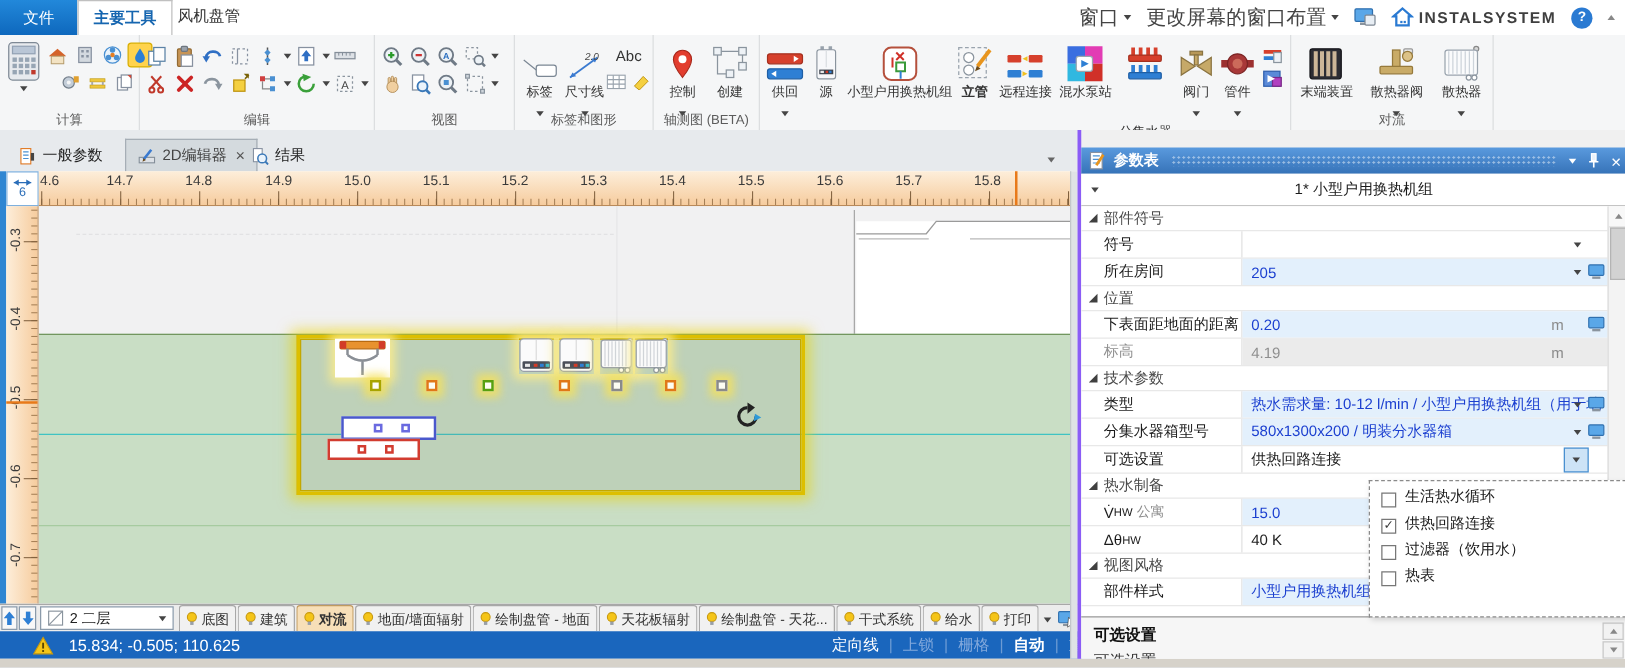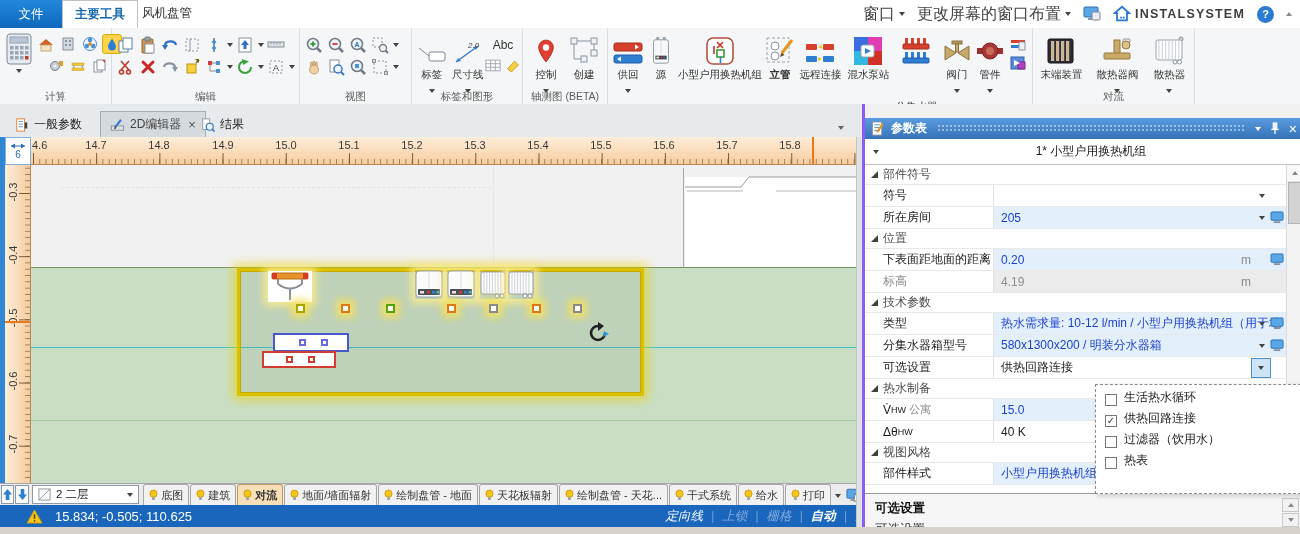--- a/index.html
+++ b/index.html
@@ -65,21 +65,21 @@
   
   .bstrip{position:absolute;left:0;top:483px;width:862px;height:22px;background:#ececec;border-top:1px solid #a8a8a8;box-sizing:border-box;display:flex;align-items:flex-end;}
   .navbtn{width:14px;height:19px;background:#f8f8f8;border:1px solid #8a9aaa;box-sizing:border-box;margin:0 0 1px 1px;display:flex;align-items:center;justify-content:center;cursor:pointer;}
   .floorsel{height:19px;margin:0 4px 1px 3px;background:#fff;border:1px solid #8a9aaa;box-sizing:border-box;display:flex;align-items:center;gap:5px;padding:0 5px;width:112px;cursor:pointer;}
   .floorsel .flab{flex:1;font-size:11.5px;}
   .stab{height:20px;margin-right:1px;border:1px solid #a8a8a8;border-bottom:none;border-radius:3px 3px 0 0;background:#f1f1f1;display:flex;align-items:center;gap:3px;padding:0 5px;font-size:11px;color:#333;white-space:nowrap;cursor:pointer;}
   .stab.active{background:#f7dfb8;font-weight:bold;border-color:#c09a60;}
   
   .statusbar{position:absolute;left:0;top:505px;width:912px;height:22px;background:#1a66bd;color:#fff;display:flex;align-items:center;}
   .coords{margin-left:54px;font-size:13px;}
-  .stoggles{position:absolute;right:14px;display:flex;align-items:center;gap:8px;font-size:12.5px;font-style:italic;}
+  .stoggles{position:absolute;right:14px;display:flex;align-items:center;gap:8px;font-size:12.5px;}
   .tg-on{color:#fff;}
   .tg-off{color:#83a9dc;}
   .tg-sep{color:#6d9bd4;}
   .bottomedge{position:absolute;left:0;top:527px;width:1300px;height:7px;background:#d6d2ca;}
   
   .splitter{position:absolute;left:856px;top:137px;width:6px;height:390px;background:#dfe2e5;border-left:1px solid #c2c6ca;box-sizing:border-box;}
   .panel{position:absolute;left:862px;top:104px;width:438px;height:423px;background:#f0f0f0;border-left:3px solid #8b5cf6;box-sizing:border-box;}
   .ptitle{position:absolute;left:0;top:14px;width:438px;height:21px;background:linear-gradient(#5a9ade,#3673b8);display:flex;align-items:center;padding:0 6px;box-sizing:border-box;gap:6px;}
   .ptitle .pt{color:#fff;font-weight:bold;font-size:12px;flex:none;}
   .pdots{flex:1;height:9px;background-image:radial-gradient(rgba(255,255,255,0.45) 1px,transparent 1px);background-size:4px 4px;margin:0 4px;}

